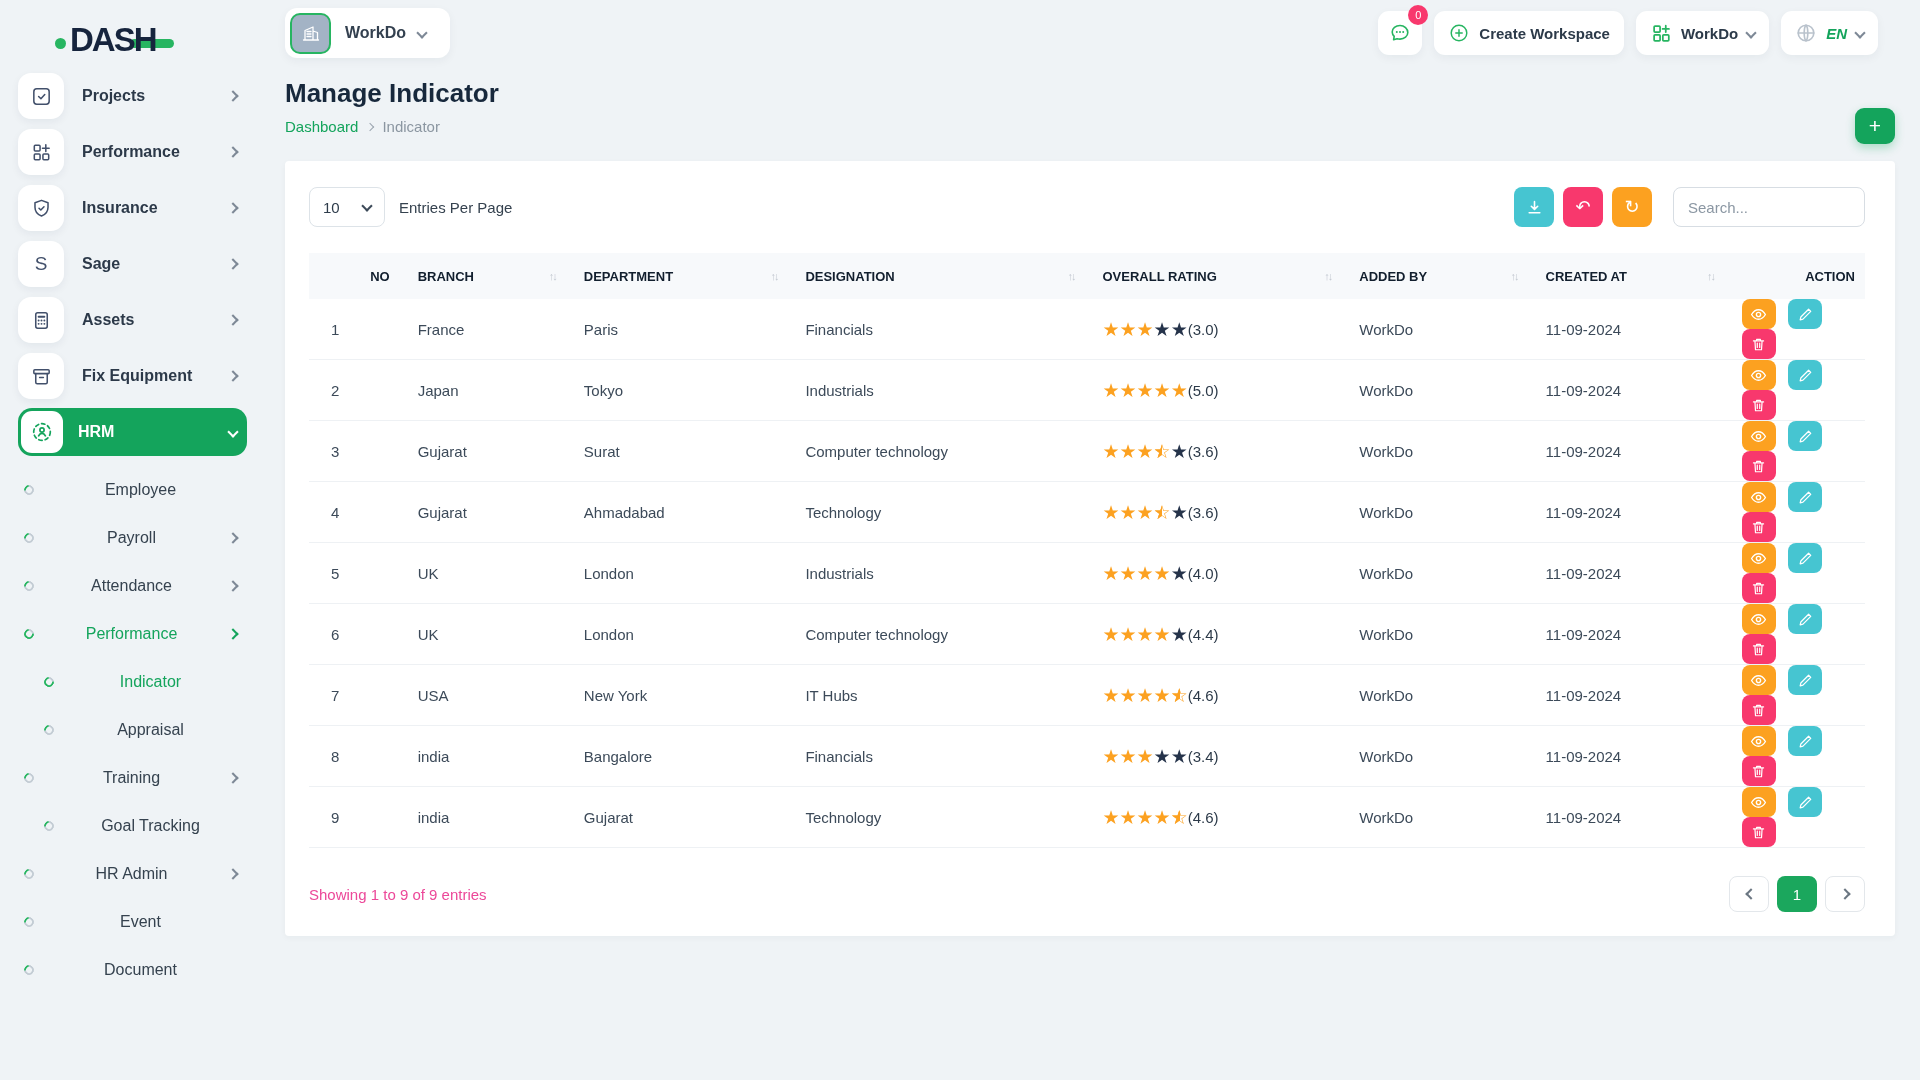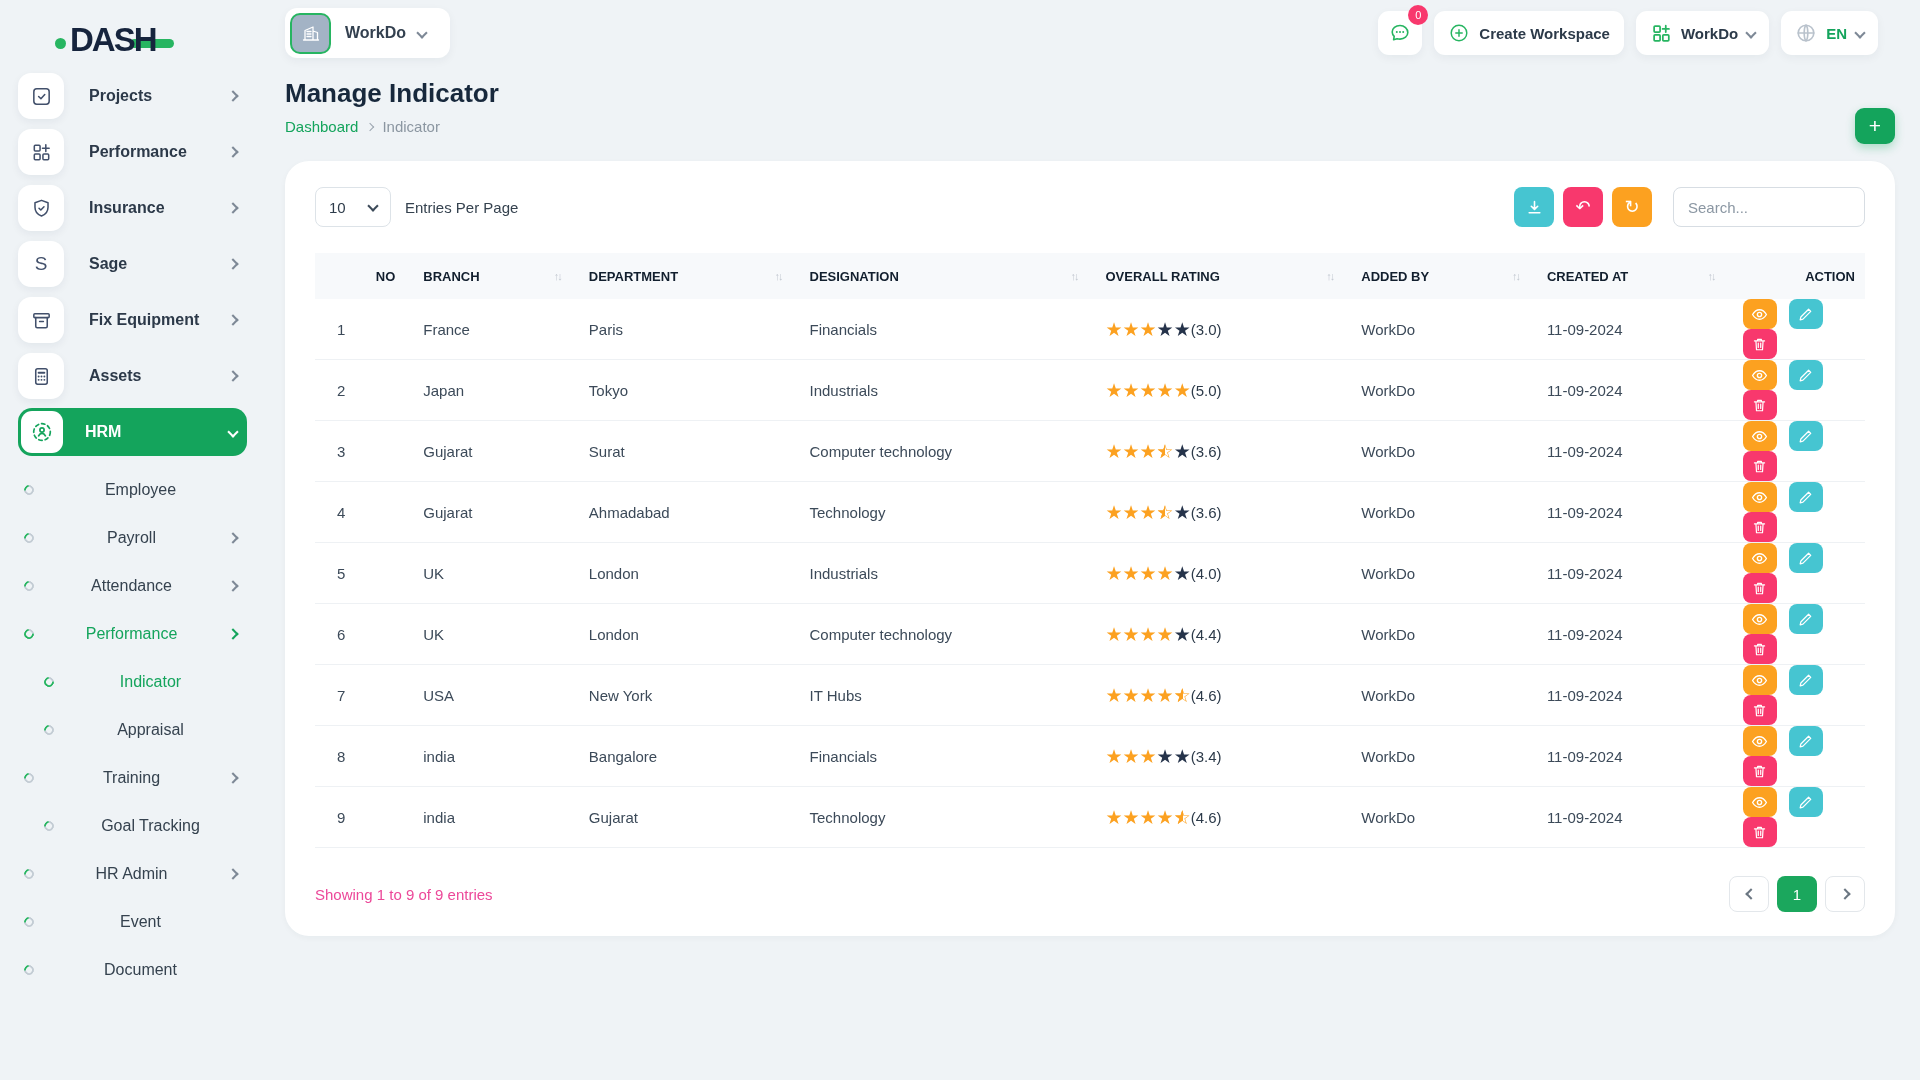--- a/index.html
+++ b/index.html
@@ -21,21 +21,21 @@
   svg{display:block;}
   .ic{stroke:#42506b;fill:none;stroke-width:1.6;stroke-linecap:round;stroke-linejoin:round;}
 
   
   .sidebar{position:absolute;left:0;top:0;width:265px;height:1080px;padding:20px 0 0 0;}
   .logo{display:flex;align-items:center;margin-left:55px;height:40px;}
   .logo-dot{width:11px;height:11px;border-radius:50%;background:var(--green-bright);margin-right:4px;margin-top:6px;}
   .logo-text{font-size:33px;font-weight:800;color:var(--navy);letter-spacing:-2px;position:relative;}
   .logo-bar{width:44px;height:9px;border-radius:5px;background:var(--green-bright);margin-left:-26px;margin-top:6px;}
   .modules{margin-top:8px;padding:0 18px;}
-  .module{display:flex;align-items:center;height:56px;cursor:pointer;gap:7px;}
+  .module{display:flex;align-items:center;height:56px;cursor:pointer;}
   .chip{width:46px;height:46px;border-radius:13px;background:#fff;box-shadow:0 3px 8px rgba(25,40,60,.06);display:flex;align-items:center;justify-content:center;flex:none;}
   .module .label{margin-left:18px;font-size:16px;font-weight:600;color:#2c3949;flex:1;}
   .chev{width:8px;height:8px;border-right:2px solid #7d8896;border-bottom:2px solid #7d8896;transform:rotate(-45deg);margin-right:10px;flex:none;}
   .chev.down{transform:rotate(45deg);}
   .module.active{background:var(--green);border-radius:14px;height:48px;margin:4px 0;}
   .module.active .chip{width:42px;height:42px;margin-left:3px;border-radius:11px;box-shadow:none;}
   .module.active .label{color:#fff;margin-left:15px;}
   .module.active .chev{border-color:#fff;}
   .s-glyph{font-size:19px;color:#42506b;font-weight:400;}
   .submenu{padding:6px 18px 0 24px;}
@@ -50,34 +50,34 @@
   
   .topbar{position:absolute;left:285px;top:8px;width:1593px;height:50px;display:flex;align-items:center;}
   .ws-switcher{background:#fff;border-radius:12px;box-shadow:0 3px 10px rgba(25,40,60,.05);display:flex;align-items:center;height:50px;padding:4px 14px 4px 5px;cursor:pointer;}
   .ws-avatar{width:41px;height:41px;border-radius:10px;border:2px solid var(--green-bright);background:#a3b3c5;display:flex;align-items:center;justify-content:center;}
   .ws-switcher .label{margin:0 12px 0 14px;font-size:16px;color:#33404f;font-weight:600;}
   .top-right{margin-left:auto;display:flex;align-items:center;gap:12px;}
   .chat-btn{position:relative;width:44px;height:44px;border-radius:11px;background:#fff;box-shadow:0 3px 10px rgba(25,40,60,.05);display:flex;align-items:center;justify-content:center;cursor:pointer;}
   .badge{position:absolute;top:-6px;right:-6px;min-width:20px;height:20px;border-radius:50%;background:var(--pink);color:#fff;font-size:11px;display:flex;align-items:center;justify-content:center;}
   .pill{background:#fff;border-radius:11px;box-shadow:0 3px 10px rgba(25,40,60,.05);height:44px;display:flex;align-items:center;padding:0 14px;gap:9px;cursor:pointer;}
   .pill .label{font-size:15px;color:#2c3a49;font-weight:600;}
-  .pill .label.green{color:var(--green);}
+  .pill .label.green{color:var(--green);font-style:italic;}
   .pill .chev{margin-right:0;}
 
   
   .main{position:absolute;left:285px;top:78px;width:1610px;}
   .page-head{position:relative;}
   .page-title{font-size:26px;font-weight:700;color:#17283c;}
   .breadcrumb{display:flex;align-items:center;margin-top:9px;font-size:15px;gap:9px;}
   .breadcrumb a{color:var(--green);text-decoration:none;cursor:pointer;}
   .breadcrumb .sep{width:6px;height:6px;border-right:1.8px solid #9aa4af;border-bottom:1.8px solid #9aa4af;transform:rotate(-45deg);}
   .breadcrumb .current{color:#8b96a1;}
   .add-btn{position:absolute;right:0;top:30px;width:40px;height:36px;border:none;border-radius:9px;background:var(--green);color:#fff;font-size:21px;cursor:pointer;box-shadow:0 4px 10px rgba(20,164,92,.3);}
 
-  .card{margin-top:26px;background:#fff;border-radius:24px;padding:26px 30px 24px 30px;box-shadow:0 2px 6px rgba(25,40,60,.04);}
+  .card{margin-top:26px;background:#fff;border-radius:4px;padding:26px 30px 24px 24px;box-shadow:0 2px 6px rgba(25,40,60,.04);}
   .controls{display:flex;align-items:center;}
   .select{width:76px;height:40px;border:1px solid #dde3e8;border-radius:8px;display:flex;align-items:center;justify-content:space-between;padding:0 13px;font-size:15px;color:#2e3c4b;cursor:pointer;background:#fff;}
   .select .chev{margin:0 0 3px 0;border-color:#3c4a59;}
   .entries-label{margin-left:14px;font-size:15px;color:#35424f;}
   .controls .spacer{flex:1;}
   .tool-btn{width:40px;height:40px;border:none;border-radius:8px;margin-right:9px;display:flex;align-items:center;justify-content:center;color:#fff;font-size:18px;cursor:pointer;}
   .tool-btn.teal{background:var(--teal);}
   .tool-btn.pink{background:var(--pink);}
   .tool-btn.orange{background:var(--orange);}
   .search{width:192px;height:40px;margin-left:12px;border:1px solid #d7dde3;border-radius:8px;padding:0 14px;font-size:15px;color:#3c4a59;outline:none;font-family:"Liberation Sans",sans-serif;}
@@ -157,35 +157,35 @@
       <div class="module">
         <span class="chip">
           <span class="s-glyph">S</span>
         </span>
         <span class="label">Sage</span>
         <span class="chev"></span>
       </div>
       <div class="module">
         <span class="chip">
           <svg width="23" height="23" viewBox="0 0 24 24" class="ic">
+            <rect x="6" y="4" width="12" height="16" rx="2"></rect>
+            <path d="M9 8h6M9 12h.01M12 12h.01M15 12h.01M9 15.5h.01M12 15.5h.01M15 15.5h.01" style="stroke-width:2"></path>
+          </svg>
+        </span>
+        <span class="label">Assets</span>
+        <span class="chev"></span>
+      </div>
+      <div class="module">
+        <span class="chip">
+          <svg width="23" height="23" viewBox="0 0 24 24" class="ic">
             <rect x="4" y="5" width="16" height="4" rx="1"></rect>
             <path d="M6 9v9a1.5 1.5 0 0 0 1.5 1.5h9A1.5 1.5 0 0 0 18 18V9M10 13h4"></path>
           </svg>
         </span>
         <span class="label">Fix Equipment</span>
-        <span class="chev"></span>
-      </div>
-      <div class="module">
-        <span class="chip">
-          <svg width="23" height="23" viewBox="0 0 24 24" class="ic">
-            <rect x="6" y="4" width="12" height="16" rx="2"></rect>
-            <path d="M9 8h6M9 12h.01M12 12h.01M15 12h.01M9 15.5h.01M12 15.5h.01M15 15.5h.01" style="stroke-width:2"></path>
-          </svg>
-        </span>
-        <span class="label">Assets</span>
         <span class="chev"></span>
       </div>
       <div class="module active">
         <span class="chip">
           <svg width="24" height="24" viewBox="0 0 24 24" class="ic" style="stroke:#14a45c;stroke-width:1.7">
             <circle cx="12" cy="12" r="8.3" stroke-dasharray="3.4 3"></circle>
             <circle cx="12" cy="10" r="2.1"></circle>
             <path d="M8.6 15.8c.8-1.7 2-2.5 3.4-2.5s2.6.8 3.4 2.5"></path>
           </svg>
         </span>

